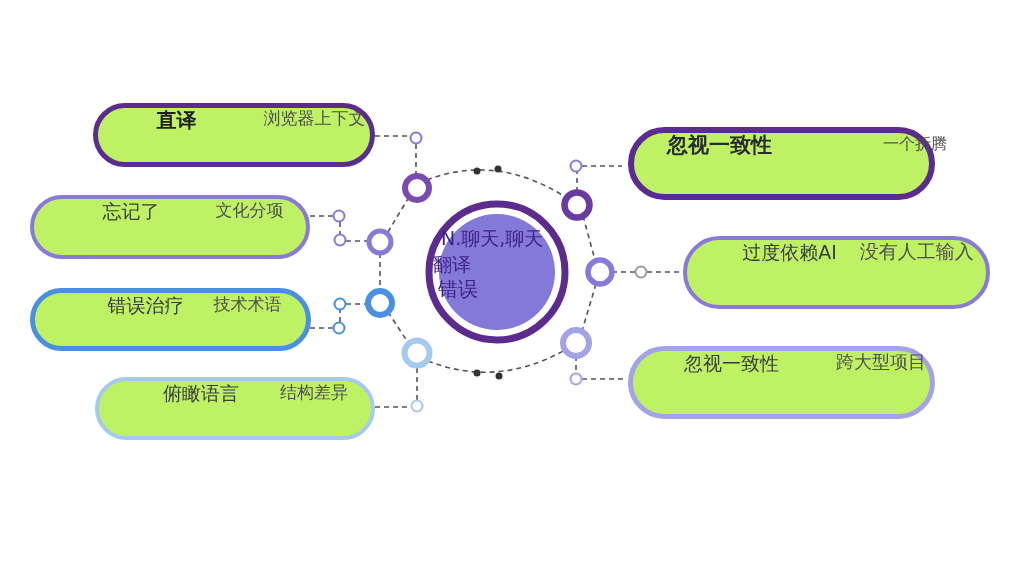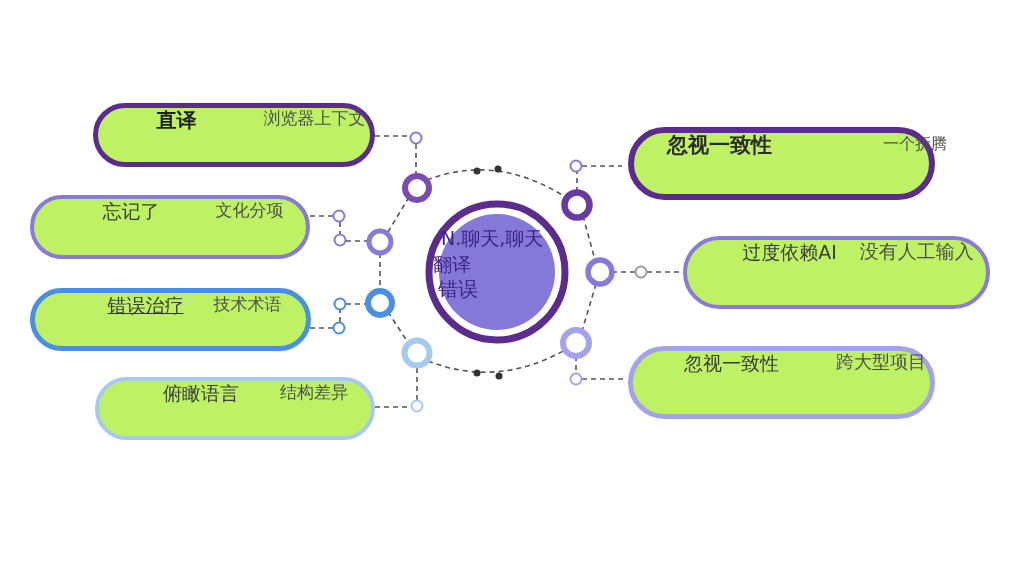--- a/index.html
+++ b/index.html
@@ -31,21 +31,21 @@
 
   .pill-l1{left:93px;top:103px;width:282px;height:64px;border:5px solid var(--dark-purple);border-radius:32px;}
   .pill-l1 .title{margin-left:54px;font-weight:bold;font-size:20px;color:#1e1e1e;}
   .pill-l1 .sub{margin-left:67px;font-family:Liberation Serif, serif;}
 
   .pill-l2{left:30px;top:195px;width:280px;height:64px;border:4px solid var(--medium-purple);border-radius:32px;}
   .pill-l2 .title{margin-left:46px;}
   .pill-l2 .sub{margin-left:56px;}
 
   .pill-l3{left:30px;top:288px;width:281px;height:63px;border:5px solid var(--blue);border-radius:32px;}
-  .pill-l3 .title{margin-left:48px;text-decoration:underline;}
+  .pill-l3 .title{margin-left:48px;}
   .pill-l3 .sub{margin-left:30px;}
 
   .pill-l4{left:95px;top:377px;width:280px;height:63px;border:4px solid var(--light-blue);border-radius:32px;}
   .pill-l4 .title{margin-left:41px;}
   .pill-l4 .sub{margin-left:41px;}
 
   .pill-r1{left:628px;top:127px;width:307px;height:73px;border:6px solid var(--dark-purple);border-radius:37px;}
   .pill-r1 .title{margin-left:51px;font-weight:bold;font-size:21px;color:#2b2b2b;}
   .pill-r1 .sub{margin-left:111px;font-size:16px;}
 

